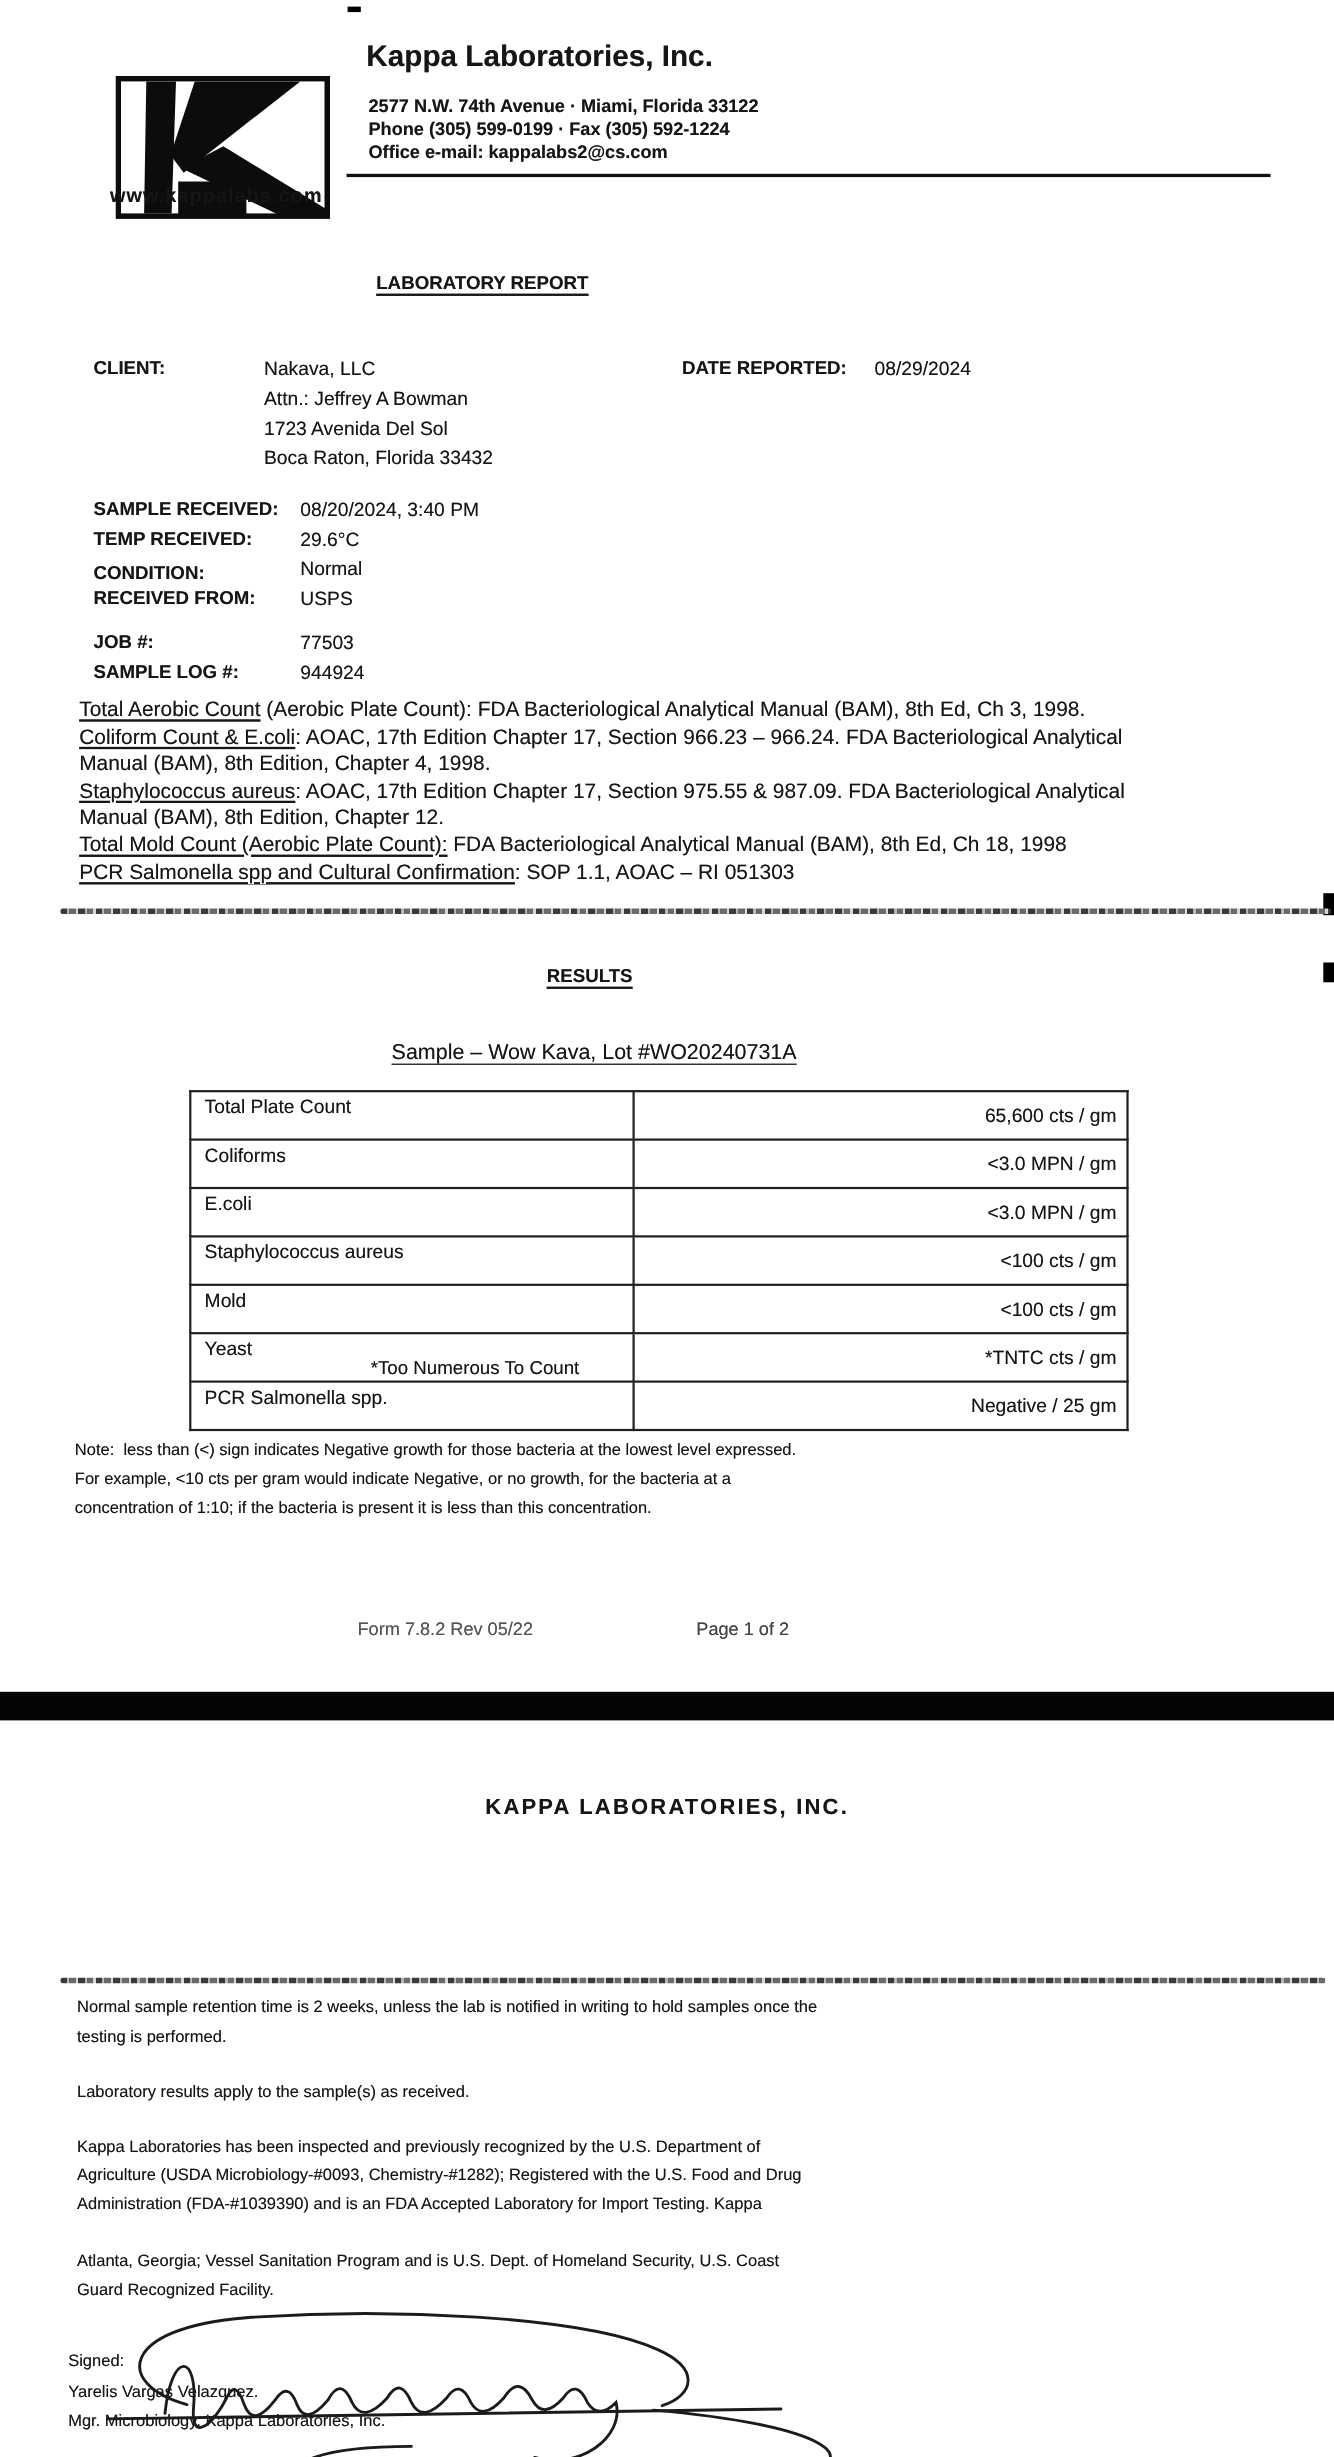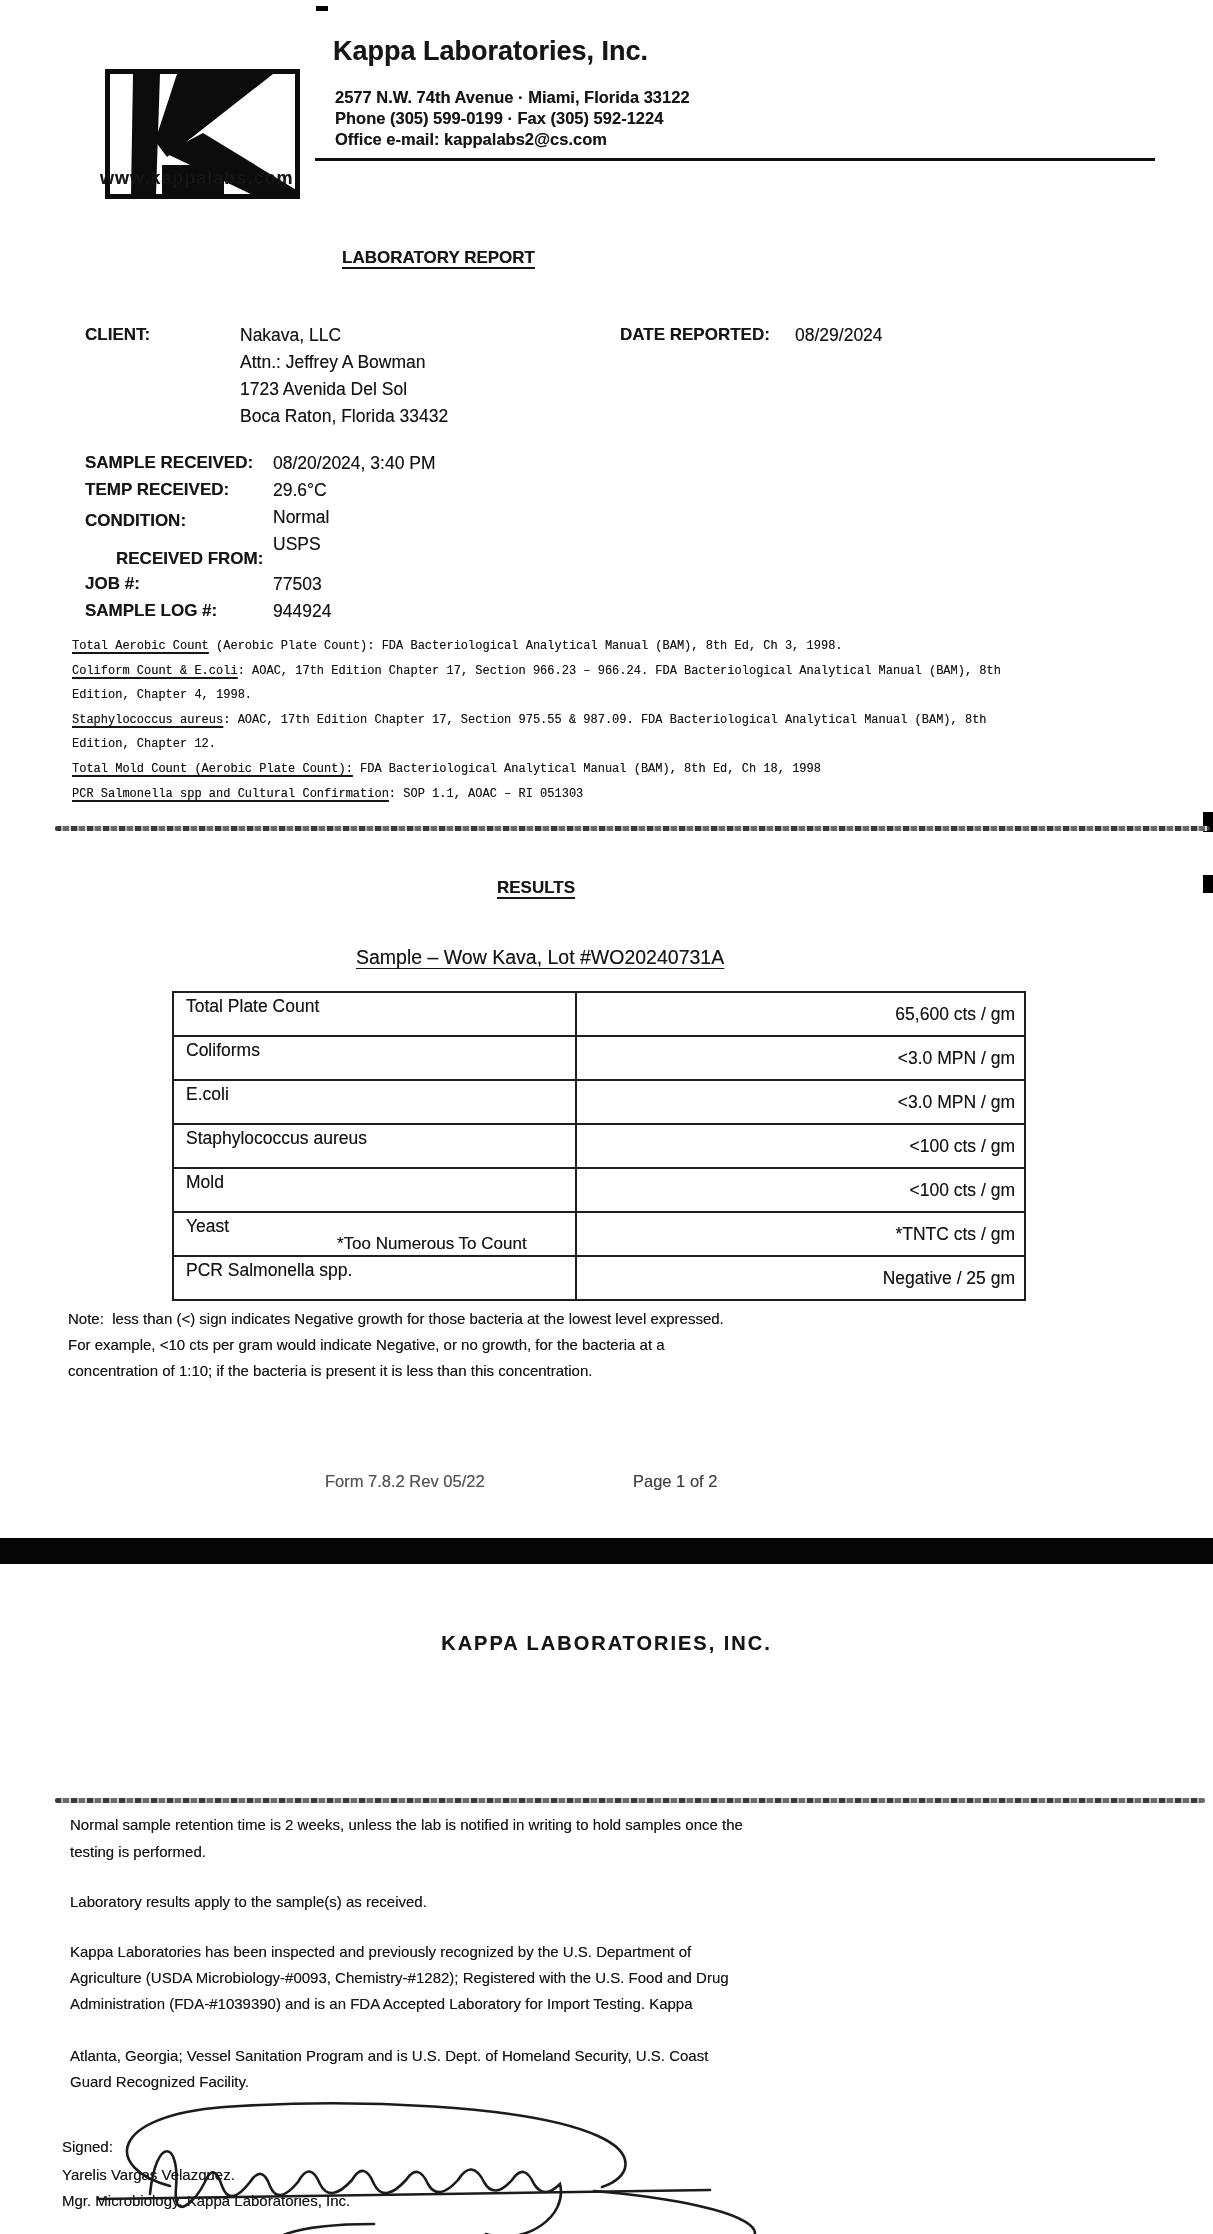--- a/index.html
+++ b/index.html
@@ -9,21 +9,21 @@
     font-family:"Liberation Sans","DejaVu Sans",sans-serif;color:#161616;
     overflow:hidden;margin:0 auto;
     text-shadow:0 0 .5px rgba(0,0,0,.5);
   }
   .abs{position:absolute;white-space:pre;}
   .b{font-weight:700;}
   .body17{font-size:17.5px;}
   .lbl{font-size:17px;font-weight:700;}
   .hdrc{font-size:16.5px;font-weight:700;}
   .u2{text-decoration:underline;text-decoration-thickness:2px;text-underline-offset:4px;}
-  .methods{width:952px;font-size:12px;line-height:24.6px;white-space:normal;font-family:Liberation Mono, monospace;}
+  .methods{width:952px;font-size:19px;line-height:24.6px;white-space:normal;}
   .m-name{text-decoration:underline;text-decoration-thickness:1.5px;text-underline-offset:2.5px;}
   table.results{border-collapse:collapse;table-layout:fixed;}
   table.results td{border:2px solid #1f1f1f;height:26px;font-size:17.5px;overflow:hidden;}
   td.ta{width:383px;padding:0 6px 16px 12px;}
   td.tv{width:432px;text-align:right;padding:0 9px 0 6px;}
   .squiggle{background:repeating-linear-gradient(90deg,#3a3a3a 0 6px,#b5b5b5 6px 8px,#6a6a6a 8px 14px,#d8d8d8 14px 16px);border-radius:2px;}
   .gray{color:#555;}
   .p2{font-size:15px;}
   .artifact{background:#000;}
   .note{font-size:15px;}
@@ -65,21 +65,21 @@
 
   <div class="abs lbl" style="left:620px;top:325px;">DATE REPORTED:</div>
   <div class="abs body17" style="left:795px;top:325px;">08/29/2024</div>
 
   <div class="abs lbl" style="left:85px;top:453px;">SAMPLE RECEIVED:</div>
   <div class="abs body17" style="left:273px;top:453px;">08/20/2024, 3:40 PM</div>
   <div class="abs lbl" style="left:85px;top:480px;">TEMP RECEIVED:</div>
   <div class="abs body17" style="left:273px;top:480px;">29.6°C</div>
   <div class="abs lbl" style="left:85px;top:511px;">CONDITION:</div>
   <div class="abs body17" style="left:273px;top:507px;">Normal</div>
-  <div class="abs lbl" style="left:85px;top:549px;margin-left:31px;">RECEIVED FROM:</div>
+  <div class="abs lbl" style="left:85px;top:534px;">RECEIVED FROM:</div>
   <div class="abs body17" style="left:273px;top:534px;">USPS</div>
 
   <div class="abs lbl" style="left:85px;top:574px;">JOB #:</div>
   <div class="abs body17" style="left:273px;top:574px;">77503</div>
   <div class="abs lbl" style="left:85px;top:601px;">SAMPLE LOG #:</div>
   <div class="abs body17" style="left:273px;top:601px;">944924</div>
 
   <div class="abs methods" style="left:72px;top:634px;">
     <div><span class="m-name">Total Aerobic Count</span><span> (Aerobic Plate Count): FDA Bacteriological Analytical Manual (BAM), 8th Ed, Ch 3, 1998.</span></div>
     <div><span class="m-name">Coliform Count &amp; E.coli</span><span>: AOAC, 17th Edition Chapter 17, Section 966.23 – 966.24. FDA Bacteriological Analytical Manual (BAM), 8th Edition, Chapter 4, 1998.</span></div>

